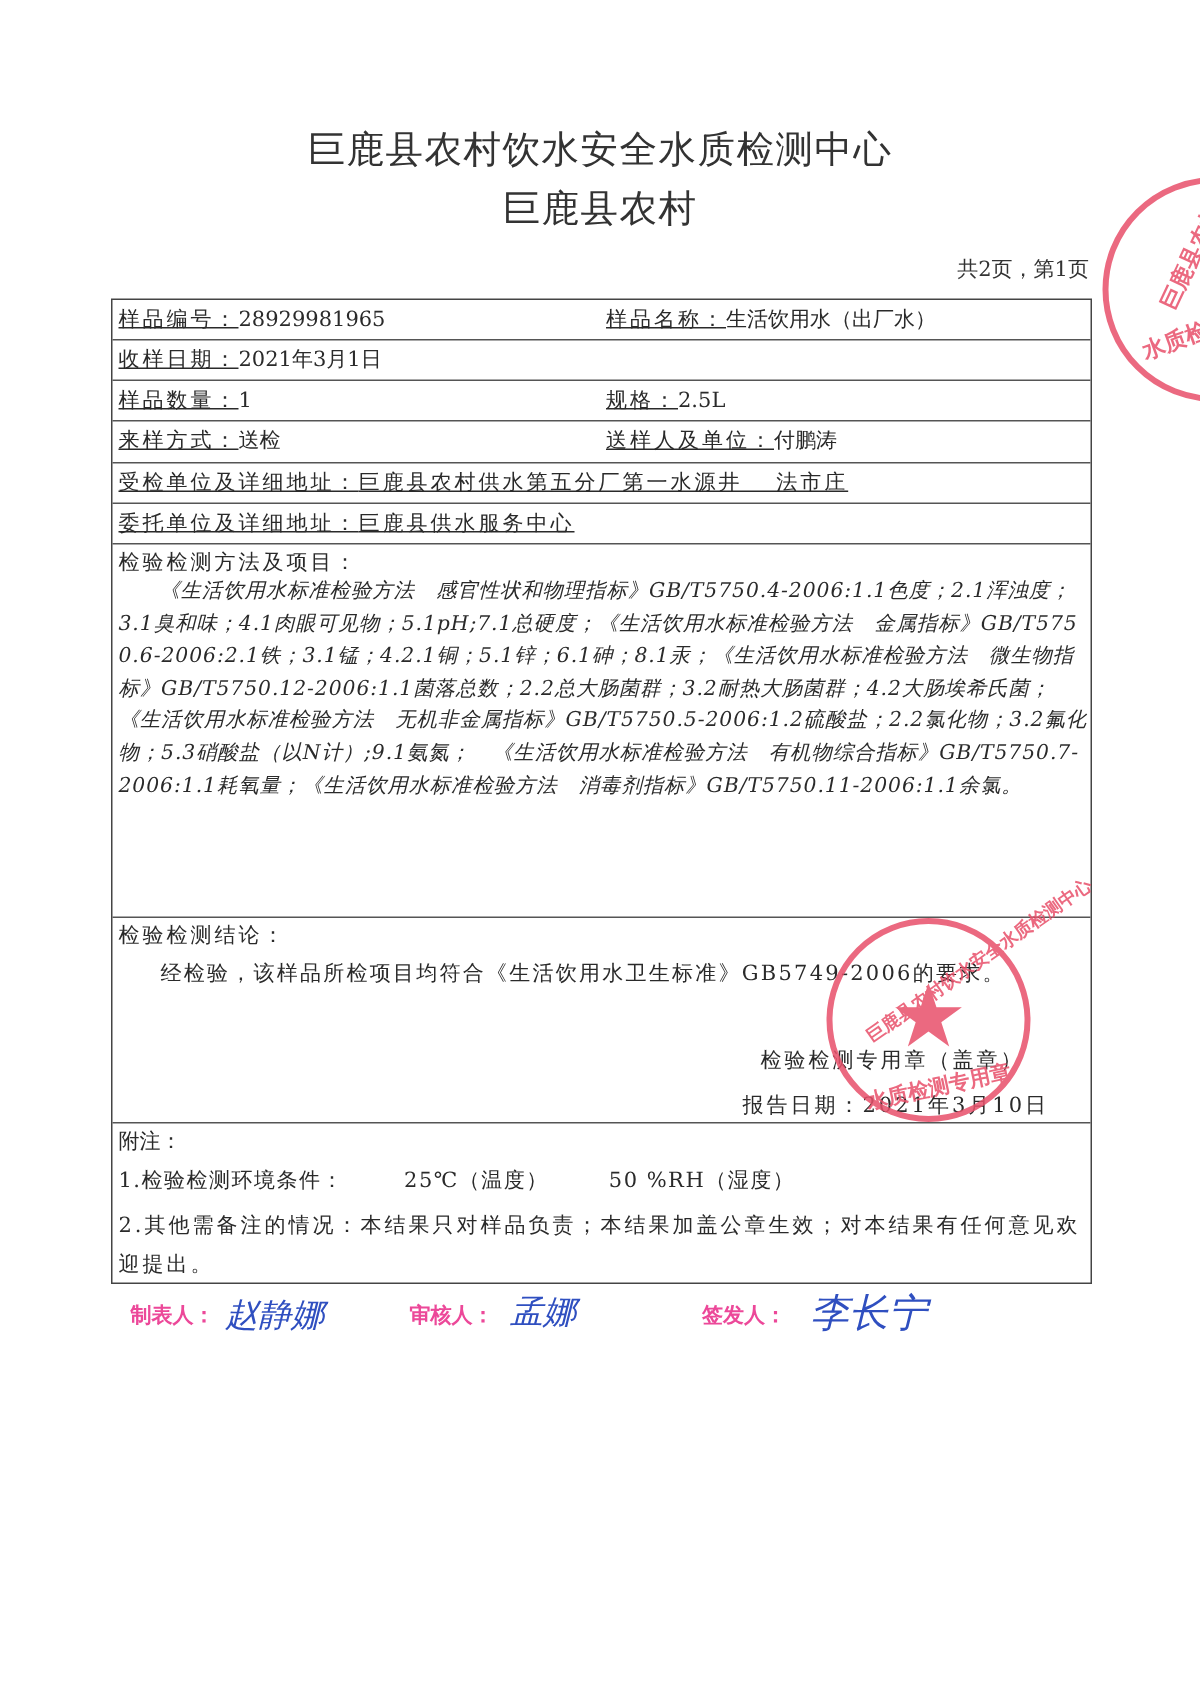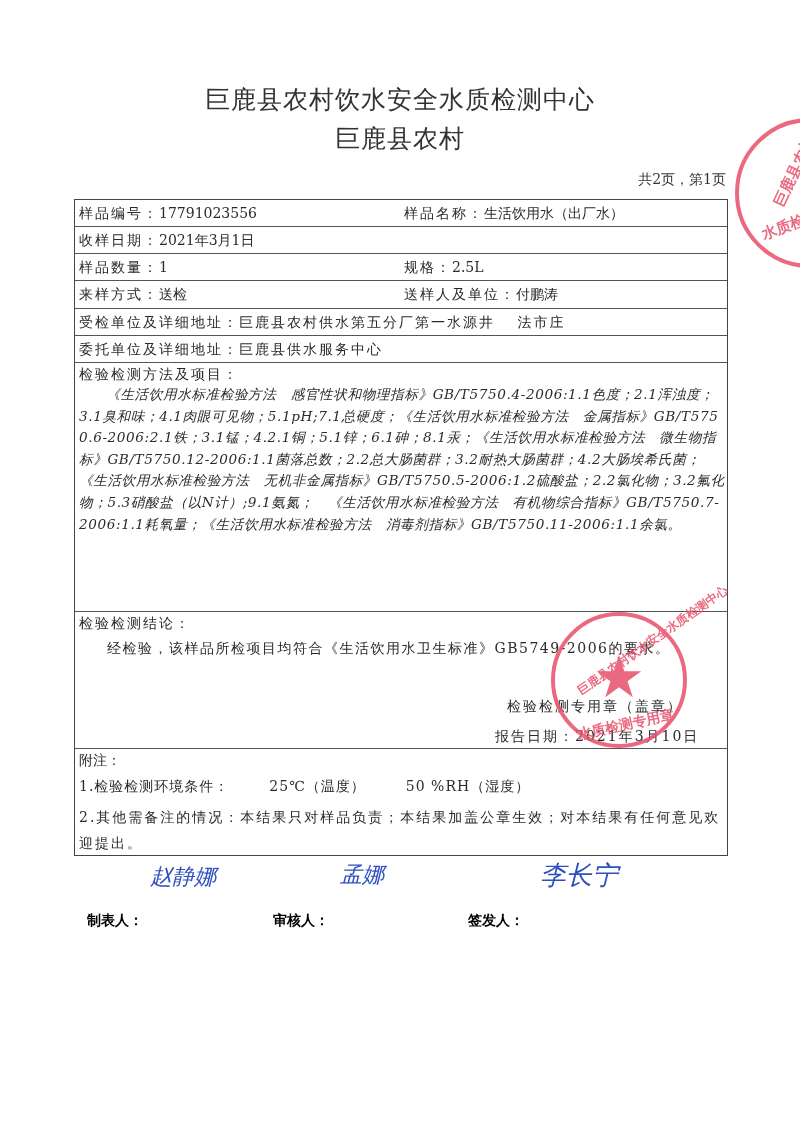--- a/index.html
+++ b/index.html
@@ -22,36 +22,36 @@
     position: absolute; left: 74px; top: 199px; width: 654px; height: 657px;
     border: 1.5px solid #444; box-sizing: border-box;
   }
   .row {
     position: absolute; left: 0; width: 100%; border-bottom: 1.5px solid #555;
     box-sizing: border-box; font-size: 14px;
   }
   .cell { position: absolute; top: 0; white-space: nowrap; line-height: 26px; }
   .c-left { left: 4px; }
   .c-right { left: 329px; }
-  .label { letter-spacing: 2px; }
+  .label { letter-spacing: 2px; text-decoration: underline; }
   .methods-head { position: absolute; left: 4px; top: 3px; font-size: 14px; letter-spacing: 2px; }
   .methods-body {
     position: absolute; left: 4px; top: 21px; width: 646px; font-size: 13.6px;
     line-height: 21.6px; text-indent: 2em; letter-spacing: 0.6px; word-break: break-all; font-style: italic;
   }
   .concl-head { position: absolute; left: 4px; top: 3px; font-size: 14px; letter-spacing: 2px; }
   .concl-body { position: absolute; left: 32px; top: 28px; font-size: 14px; letter-spacing: 1.5px; white-space: nowrap; }
   .seal-line { position: absolute; left: 432px; top: 86px; font-size: 14px; letter-spacing: 2px; white-space: nowrap; }
   .report-date { position: absolute; left: 420px; top: 116px; font-size: 14px; letter-spacing: 2px; white-space: nowrap; }
   .note-head { position: absolute; left: 4px; top: 3px; font-size: 14px; }
   .note1 { position: absolute; left: 4px; top: 29px; font-size: 14px; white-space: nowrap; letter-spacing: 1px; }
   .note1 .temp { margin-left: 40px; }
   .note1 .hum { margin-left: 40px; }
   .note2 { position: absolute; left: 4px; top: 55px; width: 645px; font-size: 14px; line-height: 26px; letter-spacing: 2px; word-break: break-all; }
-  .footer { position: absolute; top: 912px; font-size: 14px; font-weight: bold; font-family: Liberation Mono, monospace; color: #000000; }
+  .footer { position: absolute; top: 868px; font-size: 14px; font-weight: bold; font-family: Liberation Mono, monospace; color: #ec4899; }
   .sig { position: absolute; font-family: "DejaVu Serif", serif; font-style: italic; color: #2f4fc0; font-size: 22px; font-weight: normal; text-align: center; }
   .stamp {
     position: absolute; border-radius: 50%; border: 4px solid #e8506a; box-sizing: border-box;
     color: #e8506a; opacity: 0.85;
   }
   .stamp .star { position: absolute; font-size: 58px; line-height: 58px; left: 50%; top: 50%; transform: translate(-50%, -55%); color: #e8506a; }
   .stamp .ring-text { position: absolute; font-size: 15px; font-weight: bold; white-space: nowrap; font-family: "DejaVu Sans", sans-serif; }
 </style>
 </head>
 <body>
@@ -60,21 +60,21 @@
 <div class="title" id="title2">巨鹿县农村</div>
 <div class="pageinfo">共2页，第1页</div>
 
 <div class="stamp" style="left:735px; top:118px; width:150px; height:150px;">
   <span class="ring-text" style="left:18px; top:40px; transform:rotate(-65deg);">巨鹿县农村</span>
   <span class="ring-text" style="left:22px; top:96px; transform:rotate(-20deg);">水质检</span>
 </div>
 
 <div class="table">
   <div class="row" style="top:0; height:27px;">
-    <div class="cell c-left"><span class="label">样品编号：</span><span>17791023556</span></div>
+    <div class="cell c-left"><span class="label">样品编号：</span><span>28929981965</span></div>
     <div class="cell c-right"><span class="label">样品名称：</span><span>生活饮用水（出厂水）</span></div>
   </div>
   <div class="row" style="top:27px; height:27px;">
     <div class="cell c-left"><span class="label">收样日期：</span><span>2021年3月1日</span></div>
   </div>
   <div class="row" style="top:54px; height:27px;">
     <div class="cell c-left"><span class="label">样品数量：</span><span>1</span></div>
     <div class="cell c-right"><span class="label">规格：</span><span>2.5L</span></div>
   </div>
   <div class="row" style="top:81px; height:28px;">

